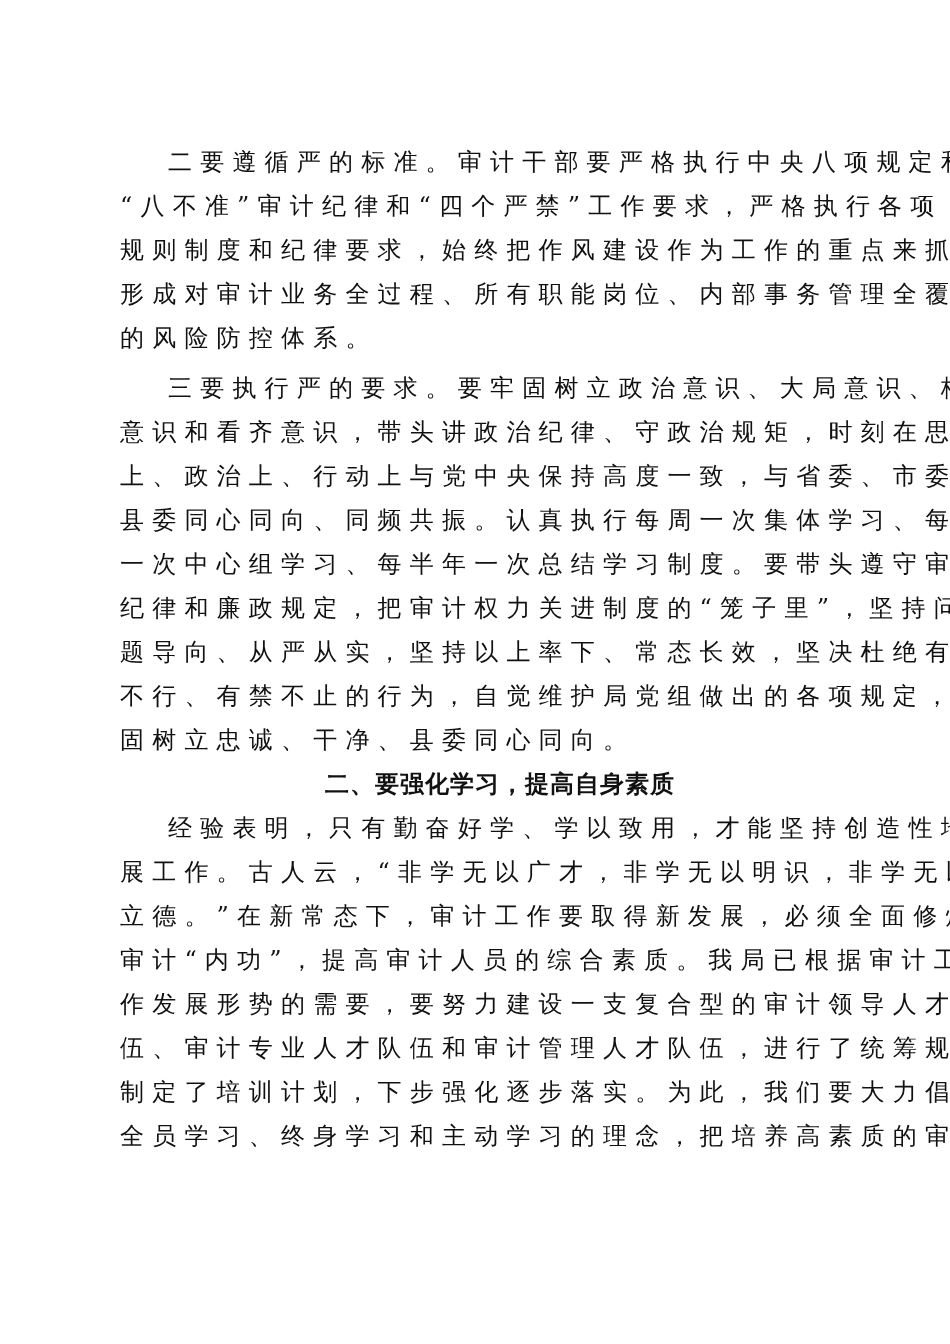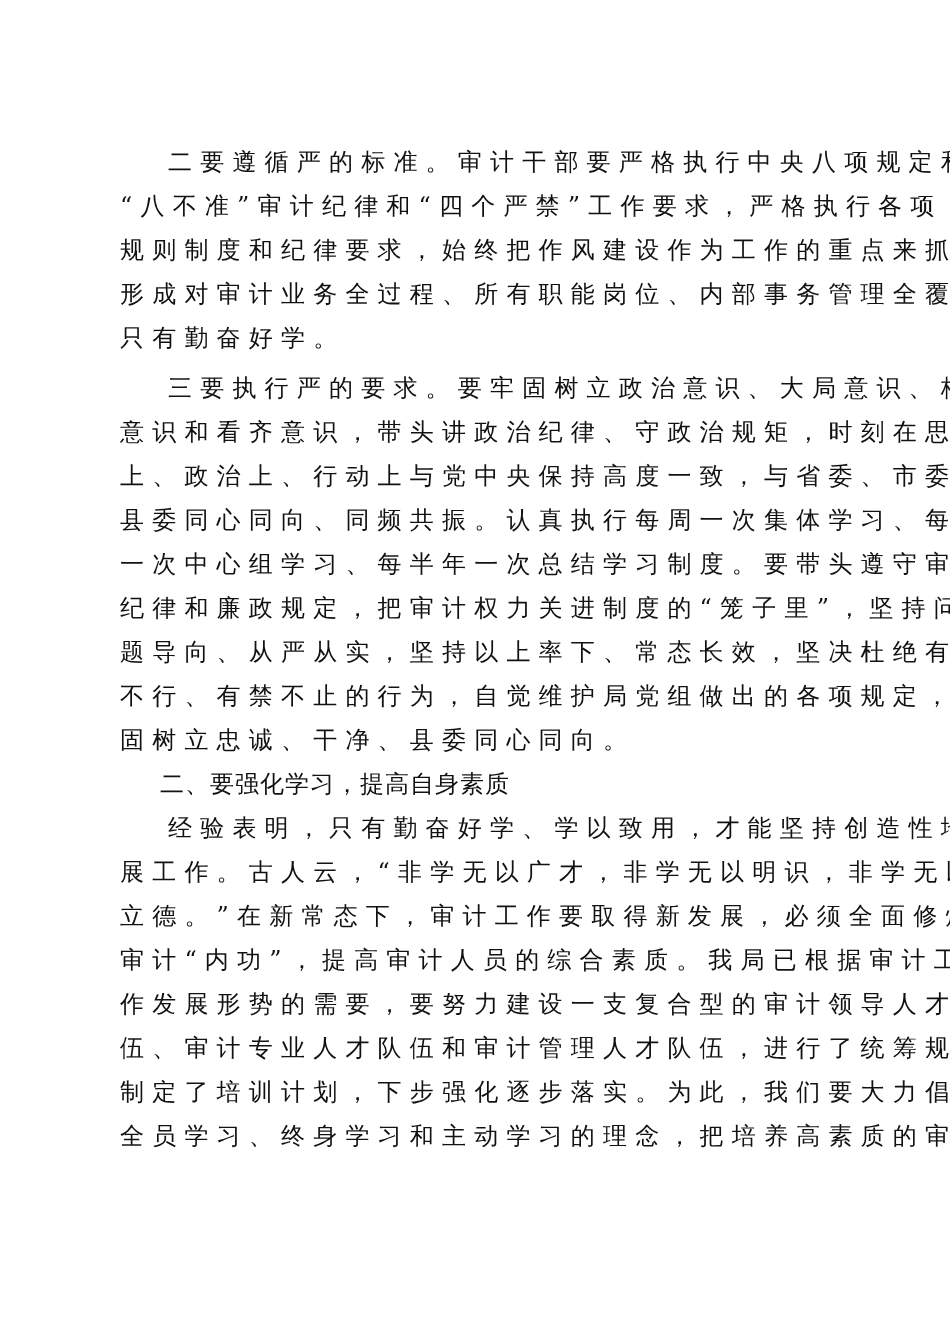--- a/index.html
+++ b/index.html
@@ -18,37 +18,38 @@
     .para {
       margin: 0;
       text-indent: 2em;
       text-align: justify;
       text-align-last: left;
     }
     .heading {
       margin: 0;
       text-indent: 2em;
       font-family: "DejaVu Sans", "Liberation Sans", sans-serif;
-      font-weight: normal;
+      font-weight: bold;
       letter-spacing: 1px;
+      text-align: center;
     }
     .line { display: block; white-space: nowrap; }
     .para .line:first-child { padding-left: 0; }
   </style>
 </head>
 <body>
 
 <div class="page">
 
   <p class="para" style="text-indent:0">
     <span class="line" style="padding-left:48px">二要遵循严的标准。审计干部要严格执行中央八项规定和</span>
     <span class="line">“八不准”审计纪律和“四个严禁”工作要求，严格执行各项</span>
     <span class="line">规则制度和纪律要求，始终把作风建设作为工作的重点来抓，</span>
     <span class="line">形成对审计业务全过程、所有职能岗位、内部事务管理全覆盖</span>
-    <span class="line">只有勤奋好学。</span>
+    <span class="line">的风险防控体系。</span>
   </p>
 
   <p class="para" style="text-indent:0; margin-top:6px">
     <span class="line" style="padding-left:48px">三要执行严的要求。要牢固树立政治意识、大局意识、核心</span>
     <span class="line">意识和看齐意识，带头讲政治纪律、守政治规矩，时刻在思想</span>
     <span class="line">上、政治上、行动上与党中央保持高度一致，与省委、市委、</span>
     <span class="line">县委同心同向、同频共振。认真执行每周一次集体学习、每月</span>
     <span class="line">一次中心组学习、每半年一次总结学习制度。要带头遵守审计</span>
     <span class="line">纪律和廉政规定，把审计权力关进制度的“笼子里”，坚持问</span>
     <span class="line">题导向、从严从实，坚持以上率下、常态长效，坚决杜绝有令</span>

